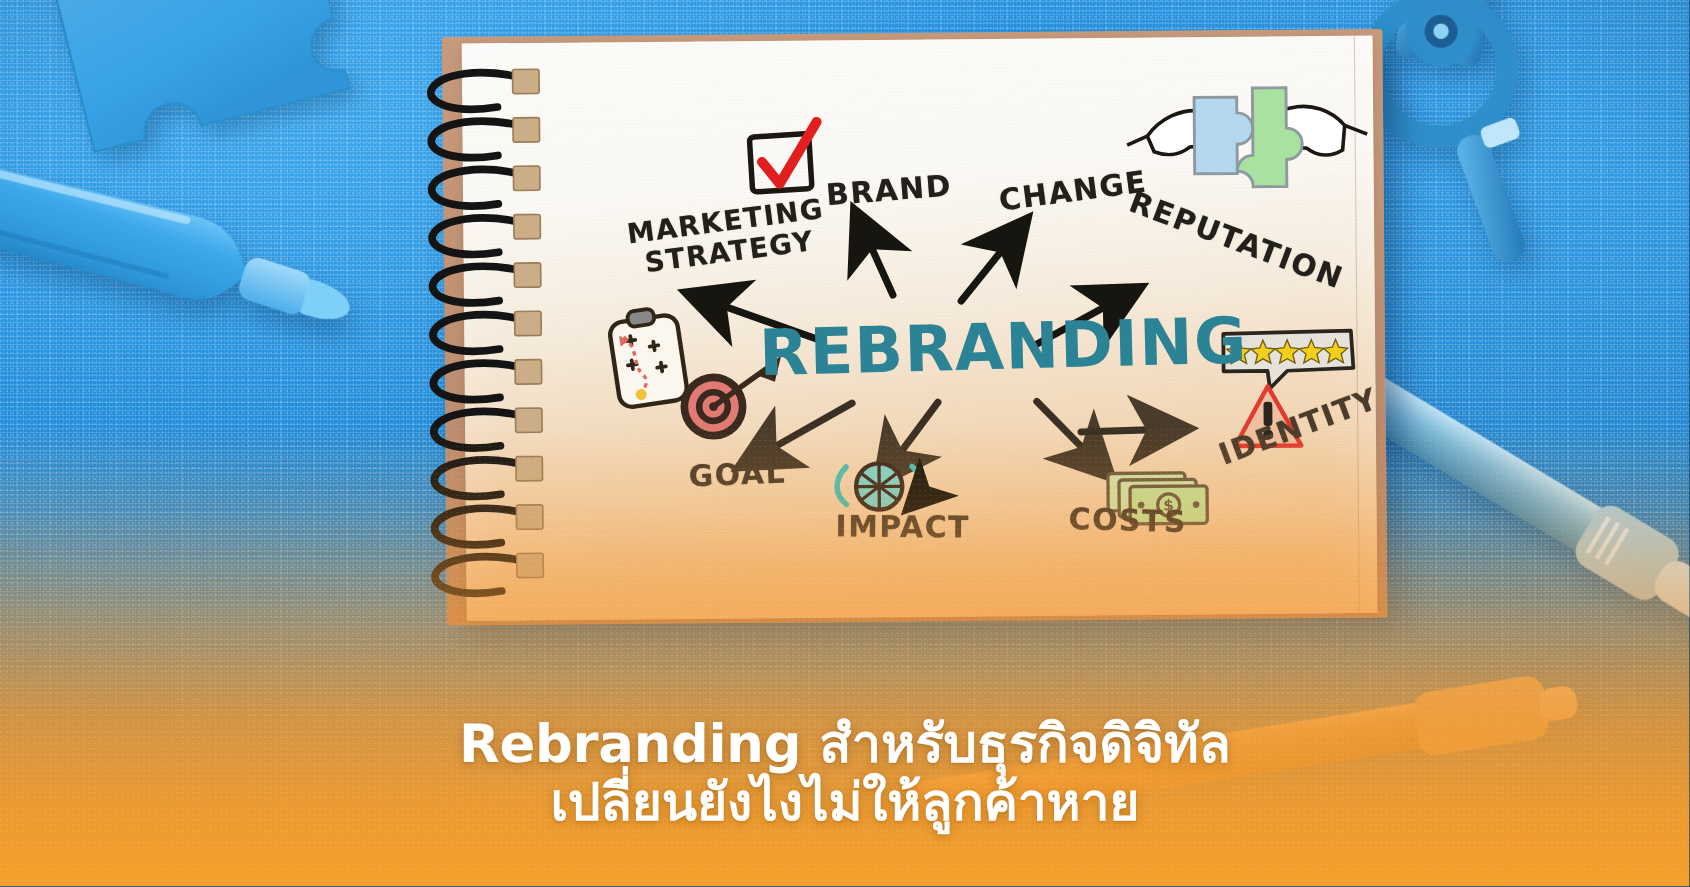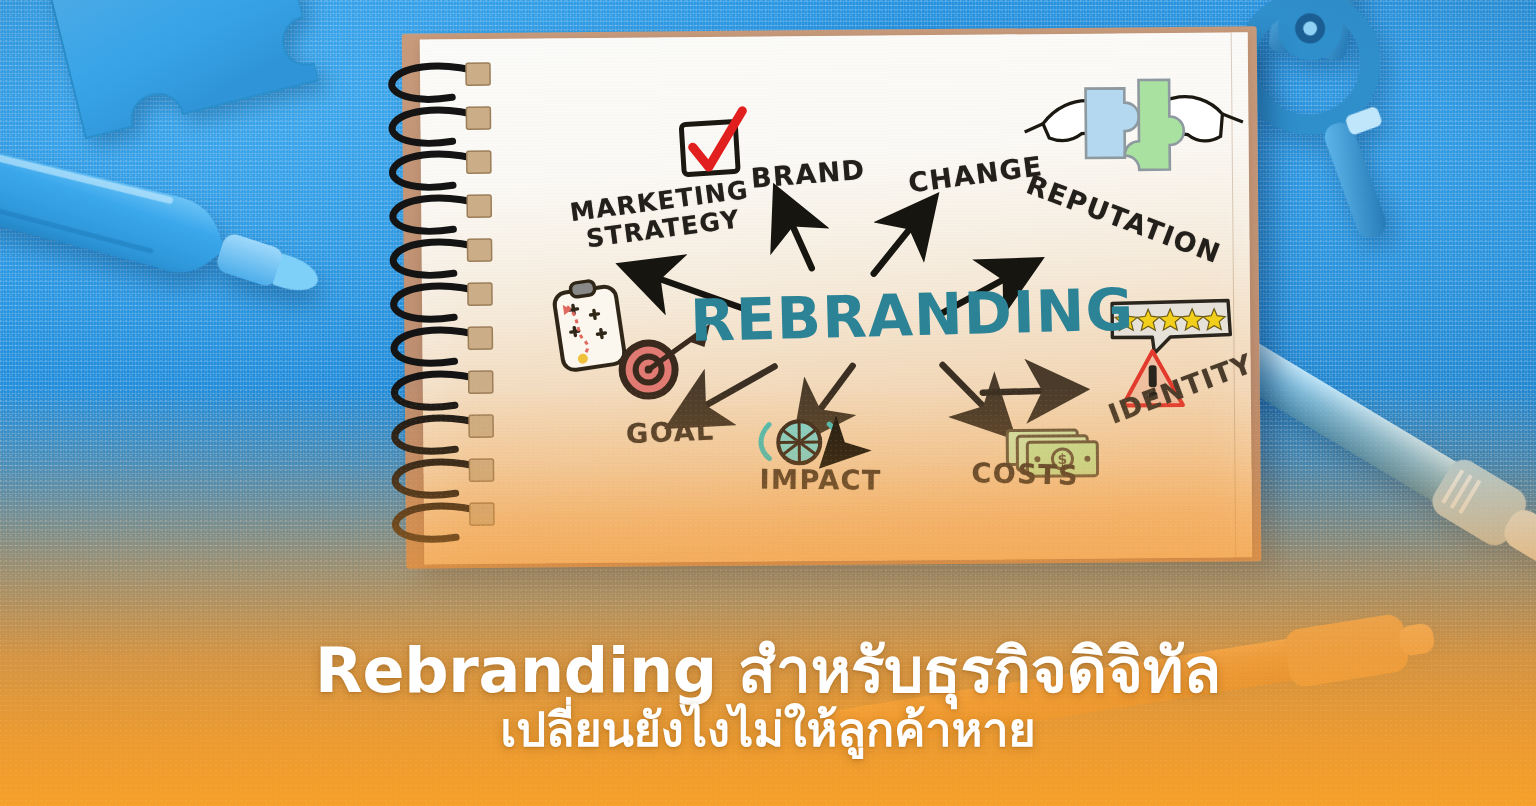--- a/index.html
+++ b/index.html
@@ -138,21 +138,21 @@
   #headline{
     position:absolute;left:0;right:0;bottom:52px;
     text-align:center;
     color:#ffffff;
     font-family:"DejaVu Sans",sans-serif;
     font-weight:700;
     line-height:1.02;
     text-shadow:0 2px 10px rgba(120,70,10,.35), 0 1px 2px rgba(120,70,10,.25);
   }
   #headline .ln{display:block;white-space:nowrap;}
-  #headline .ln1{font-size:62px;letter-spacing:-.005em;}
+  #headline .ln1{font-size:48px;letter-spacing:-.005em;}
   #headline .ln2{font-size:47px;letter-spacing:-.005em;margin-top:4px;}
 </style>
 </head>
 <body>
 
 <div id="stage">
 
   <div class="bg-base"></div>
   <div class="bg-weave"></div>
   <div class="bg-weave2"></div>

